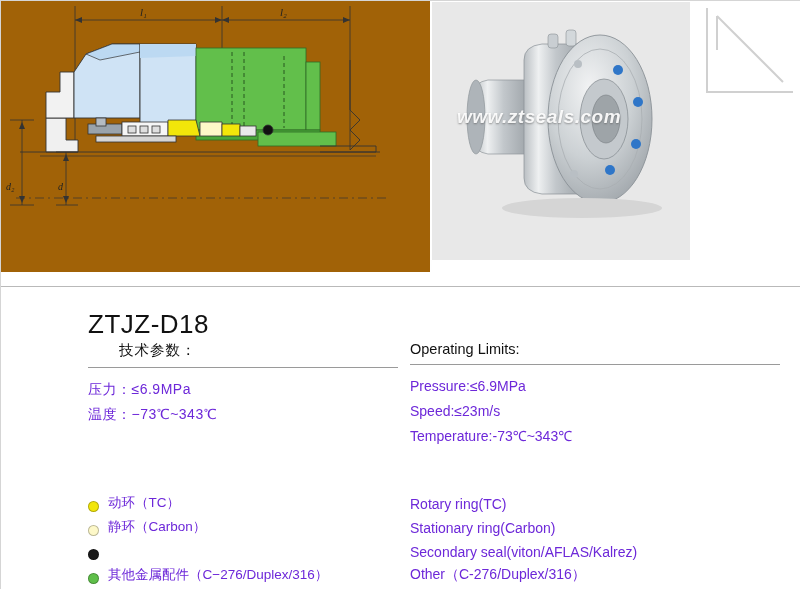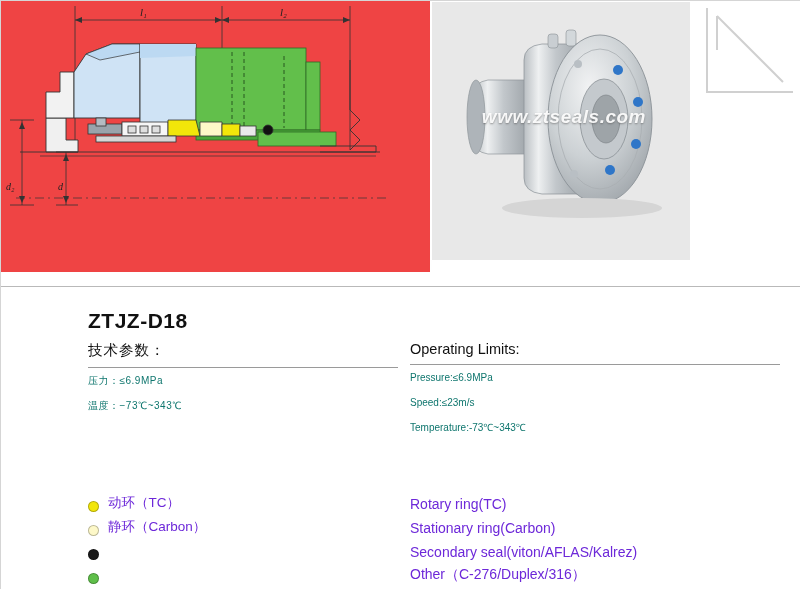--- a/index.html
+++ b/index.html
@@ -21,38 +21,38 @@
     position: absolute;
     left: 0; top: 0;
     width: 800px; height: 272px;
   }
 
   
   .drawing {
     position: absolute;
     left: 0; top: 0;
     width: 430px; height: 272px;
-    background: #ef4444;
+    background: #a16207;
   }
   .drawing svg { display: block; }
 
   
   .photo-panel {
     position: absolute;
     left: 432px; top: 2px;
     width: 258px; height: 258px;
     background: #e8e8e8;
     overflow: hidden;
   }
   .photo-panel svg { display:block; }
   .watermark {
     position: absolute;
     left: 0; top: 104px;
     width: 214px;
-    text-align: right;
+    text-align: center;
     font-size: 19px;
     font-weight: bold;
     font-style: italic;
     color: rgba(255,255,255,0.92);
     letter-spacing: 0.5px;
     text-shadow: 0 1px 2px rgba(80,80,80,0.55);
     pointer-events: none;
   }
 
   
@@ -72,54 +72,55 @@
 
   
   .spec-area {
     position: absolute;
     left: 0; top: 300px;
     width: 800px;
   }
   .model-title {
     position: absolute;
     left: 88px; top: 9px;
-    font-size: 21px;
-    font-weight: bold;
+    font-size: 26px;
+    font-weight: normal;
     letter-spacing: 0.5px;
     color: #111;
   }
 
   .col-left {
     position: absolute;
     left: 88px; top: 41px;
     width: 310px;
   }
   .col-right {
     position: absolute;
     left: 410px; top: 41px;
     width: 370px;
   }
 
   .head-row {
     font-size: 14.5px;
     color: #111;
     padding-bottom: 7px;
   }
-  .head-row.zh { padding-left: 0px; letter-spacing: 1px; }
+  .head-row.zh { padding-left: 0px; letter-spacing: 1px; margin-left: 31px; }
   .rule {
     height: 1px;
     background: #9a9a9a;
     width: 100%;
   }
   .rule.right { width: 370px; }
 
   .param-list {
-    font-size: 10px;
+    margin-top: 9px;
+    font-size: 14px;
     line-height: 25px;
-    color: #0f766e;
+    color: #6d28d9;
   }
   .param-list .zh-line { letter-spacing: 0.5px; }
 
   
   .legend {
     position: absolute;
     left: 88px; top: 188px;
     width: 330px;
   }
   .legend-right {
@@ -339,20 +340,21 @@
     </div>
     <div class="legend-item">
       <span class="dot" style="background:#fdf8c8"></span>
       <span class="legend-label">静环（Carbon）</span>
     </div>
     <div class="legend-item">
       <span class="dot" style="background:#1a1a1a"></span>
     </div>
     <div class="legend-item">
       <span class="dot" style="background:#5fbf4a"></span>
+      <span class="legend-label">其他金属配件（C−276/Duplex/316）</span>
     </div>
   </div>
 
   <div class="legend-right">
     <div class="legend-item">
       <span class="legend-label">Rotary ring(TC)</span>
     </div>
     <div class="legend-item">
       <span class="legend-label">Stationary ring(Carbon)</span>
     </div>

